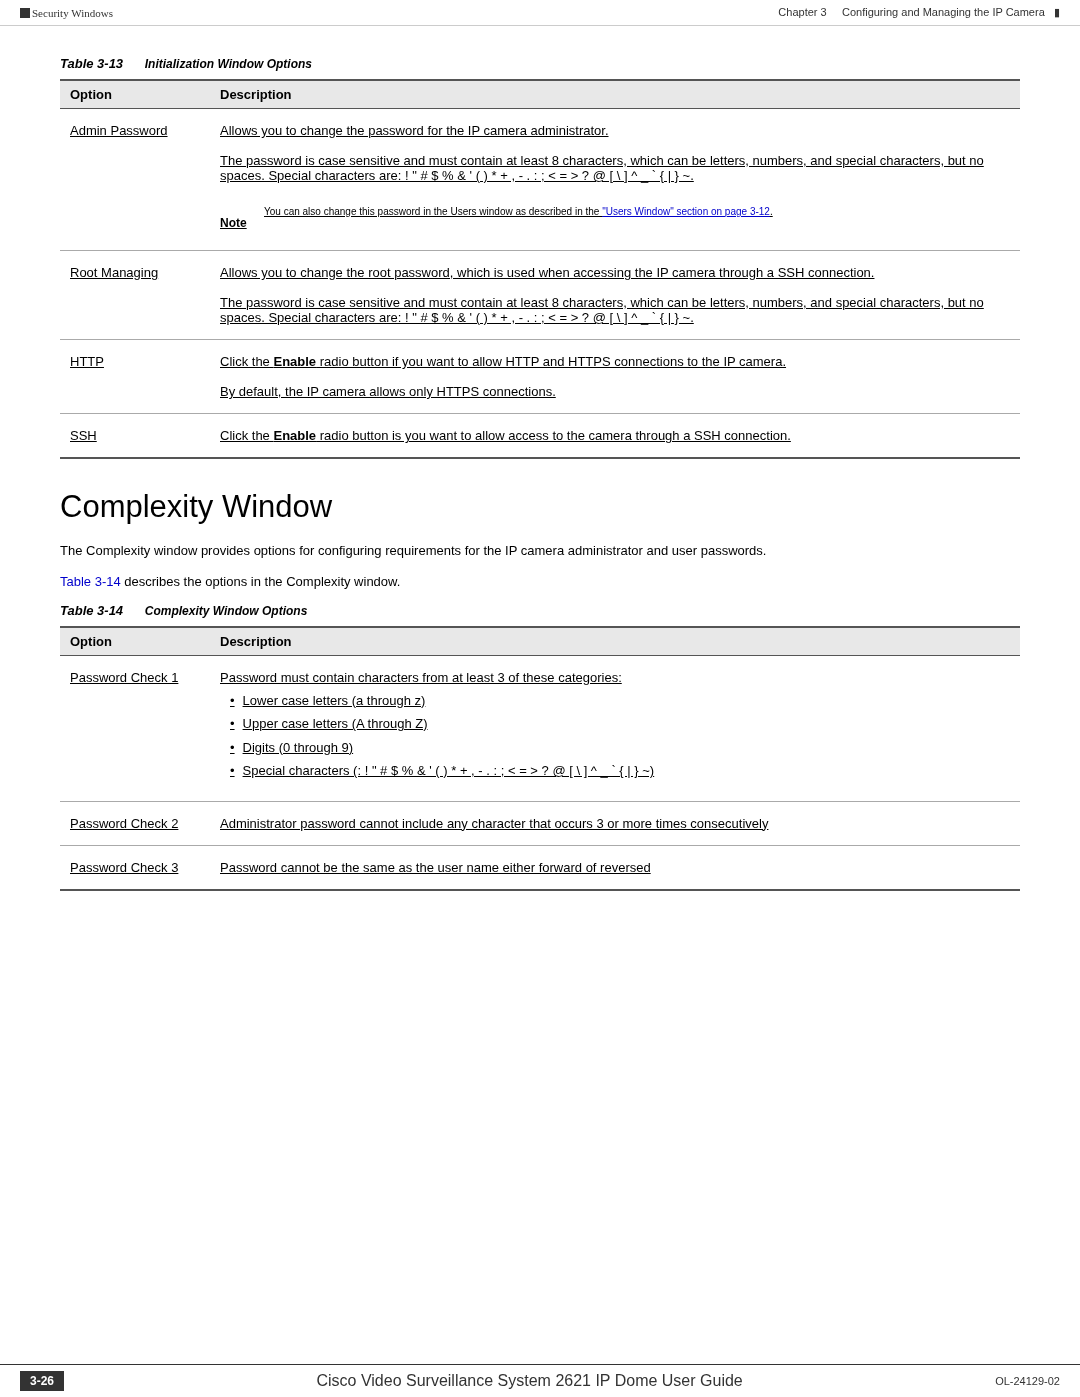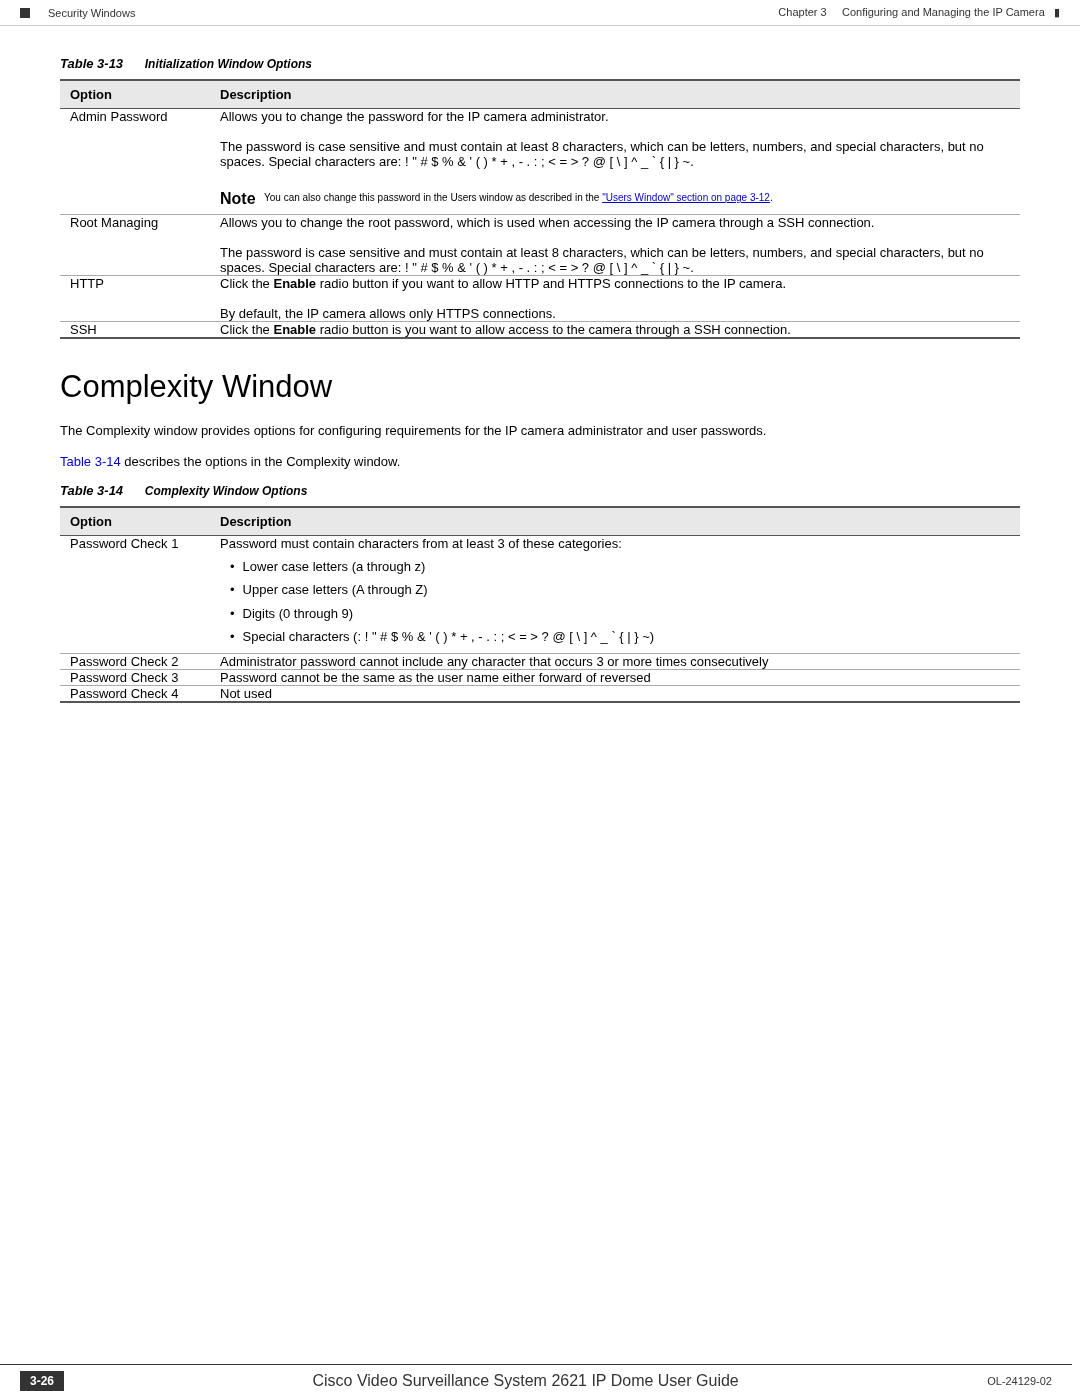--- a/index.html
+++ b/index.html
@@ -19,21 +19,22 @@
       justify-content: space-between;
       align-items: center;
       padding: 6px 20px 6px 20px;
       border-bottom: 1px solid #ccc;
       font-size: 11px;
       color: #333;
     }
     .header-left {
       display: flex;
       align-items: center;
-      gap: 18px;
+      gap: 2px;
+      font-family: Liberation Serif, serif;
     }
     .header-square {
       width: 10px;
       height: 10px;
       background: #333;
       display: inline-block;
     }
     .header-right {
       font-size: 11px;
     }
@@ -69,42 +70,44 @@
       background: #e8e8e8;
       border-top: 2px solid #555;
       border-bottom: 1px solid #555;
       padding: 6px 10px;
       text-align: left;
       font-weight: bold;
       font-size: 13px;
     }
     .doc-table td {
       border-bottom: 1px solid #aaa;
-      padding: 0 10px;
+      padding: 14px 10px;
       vertical-align: top;
       font-size: 13px;
+      text-decoration: underline;
     }
     .doc-table tr:last-child td {
       border-bottom: 2px solid #555;
     }
     .doc-table td.option-col {
       width: 150px;
       white-space: nowrap;
     }
 
     
     .note-block {
       display: flex;
       gap: 8px;
       margin: 6px 0;
     }
     .note-label {
       font-weight: bold;
-      font-size: 16px;
+      font-size: 12px;
       min-width: 36px;
+      margin-top: 12px;
     }
     .note-text {
       font-size: 10px;
       line-height: 1.5;
     }
     .note-link {
       color: #0000cc;
       text-decoration: underline;
     }
 
@@ -143,21 +146,21 @@
     }
 
     
     .bold { font-weight: bold; }
 
     
     .footer {
       position: absolute;
       bottom: 0;
       left: 0;
-      right: 8px;
+      right: 0;
       border-top: 1px solid #333;
       display: flex;
       justify-content: space-between;
       align-items: center;
       padding: 6px 20px;
       font-size: 11px;
     }
     .footer-page {
       background: #333;
       color: #fff;
@@ -289,24 +292,20 @@
       <tr>
         <td class="option-col">Password Check 2</td>
         <td>Administrator password cannot include any character that occurs 3 or more times consecutively</td>
       </tr>
 
       <tr>
         <td class="option-col">Password Check 3</td>
         <td>Password cannot be the same as the user name either forward of reversed</td>
       </tr>
 
-      <tr>
-        <td class="option-col">Password Check 4</td>
-        <td>Not used</td>
-      </tr>
     </tbody>
   </table>
 
 </div>
 
 <div class="footer">
   <div class="footer-page">3-26</div>
   <div class="footer-center">Cisco Video Surveillance System 2621 IP Dome User Guide</div>
   <div class="footer-right">OL-24129-02</div>
 </div>

